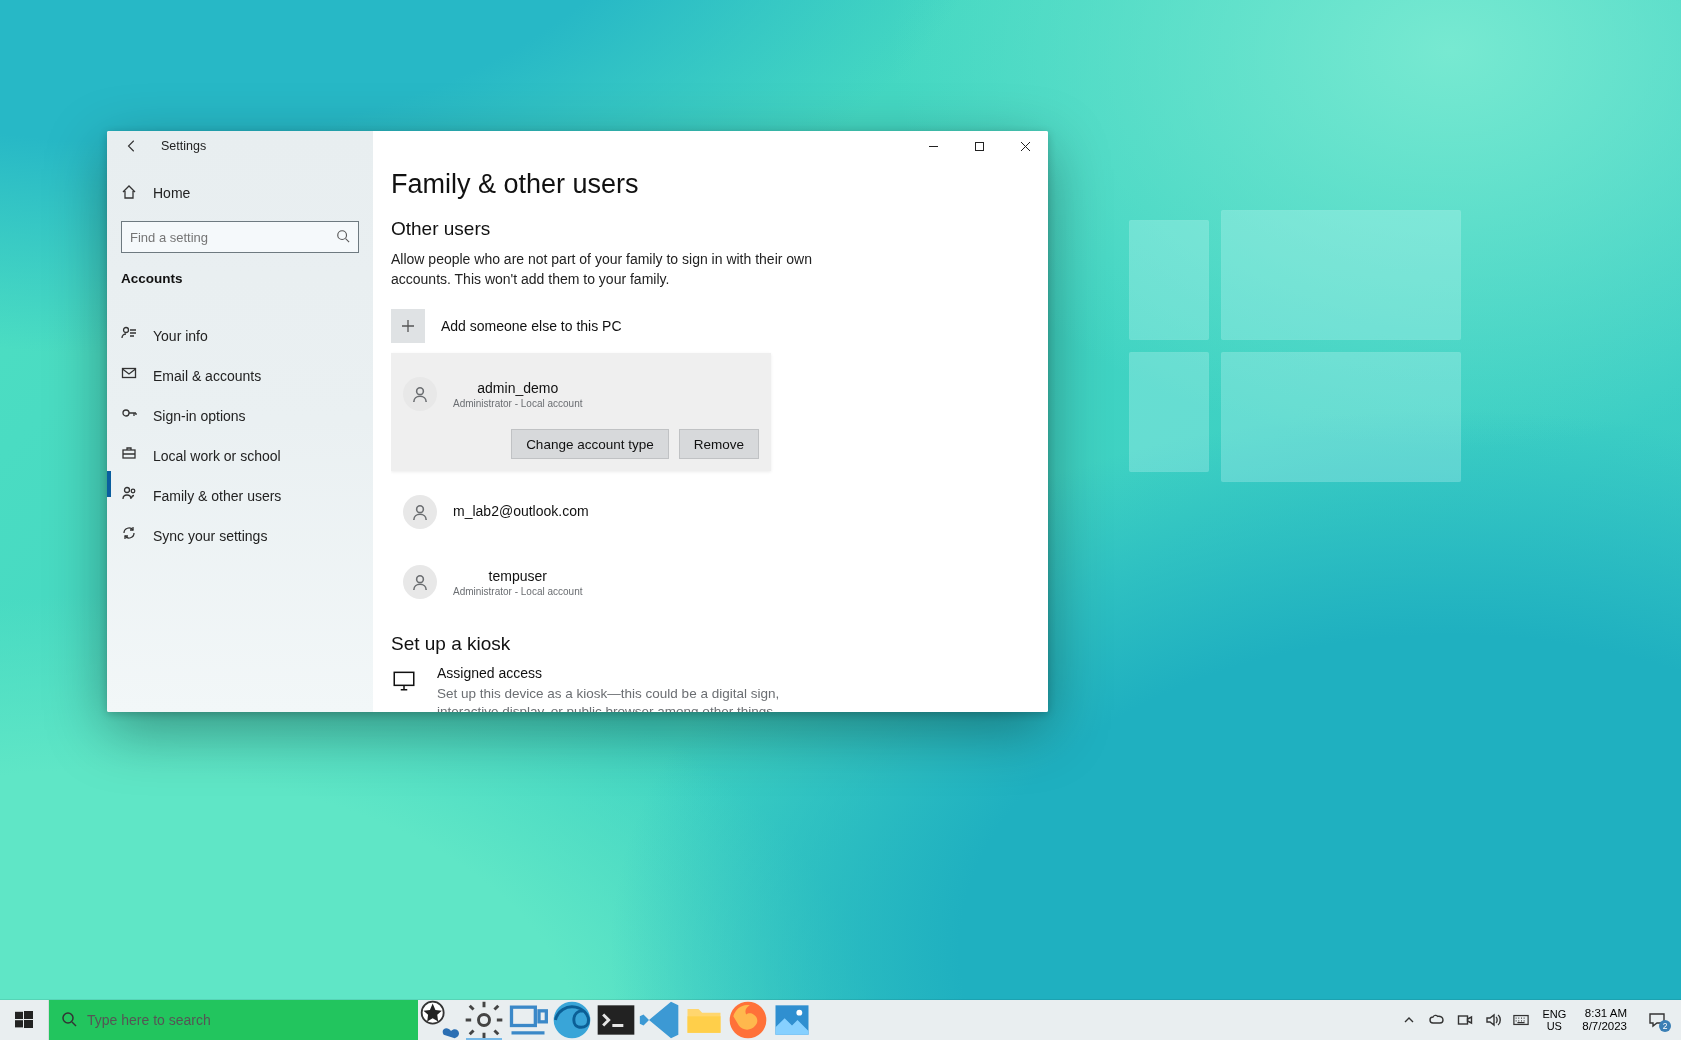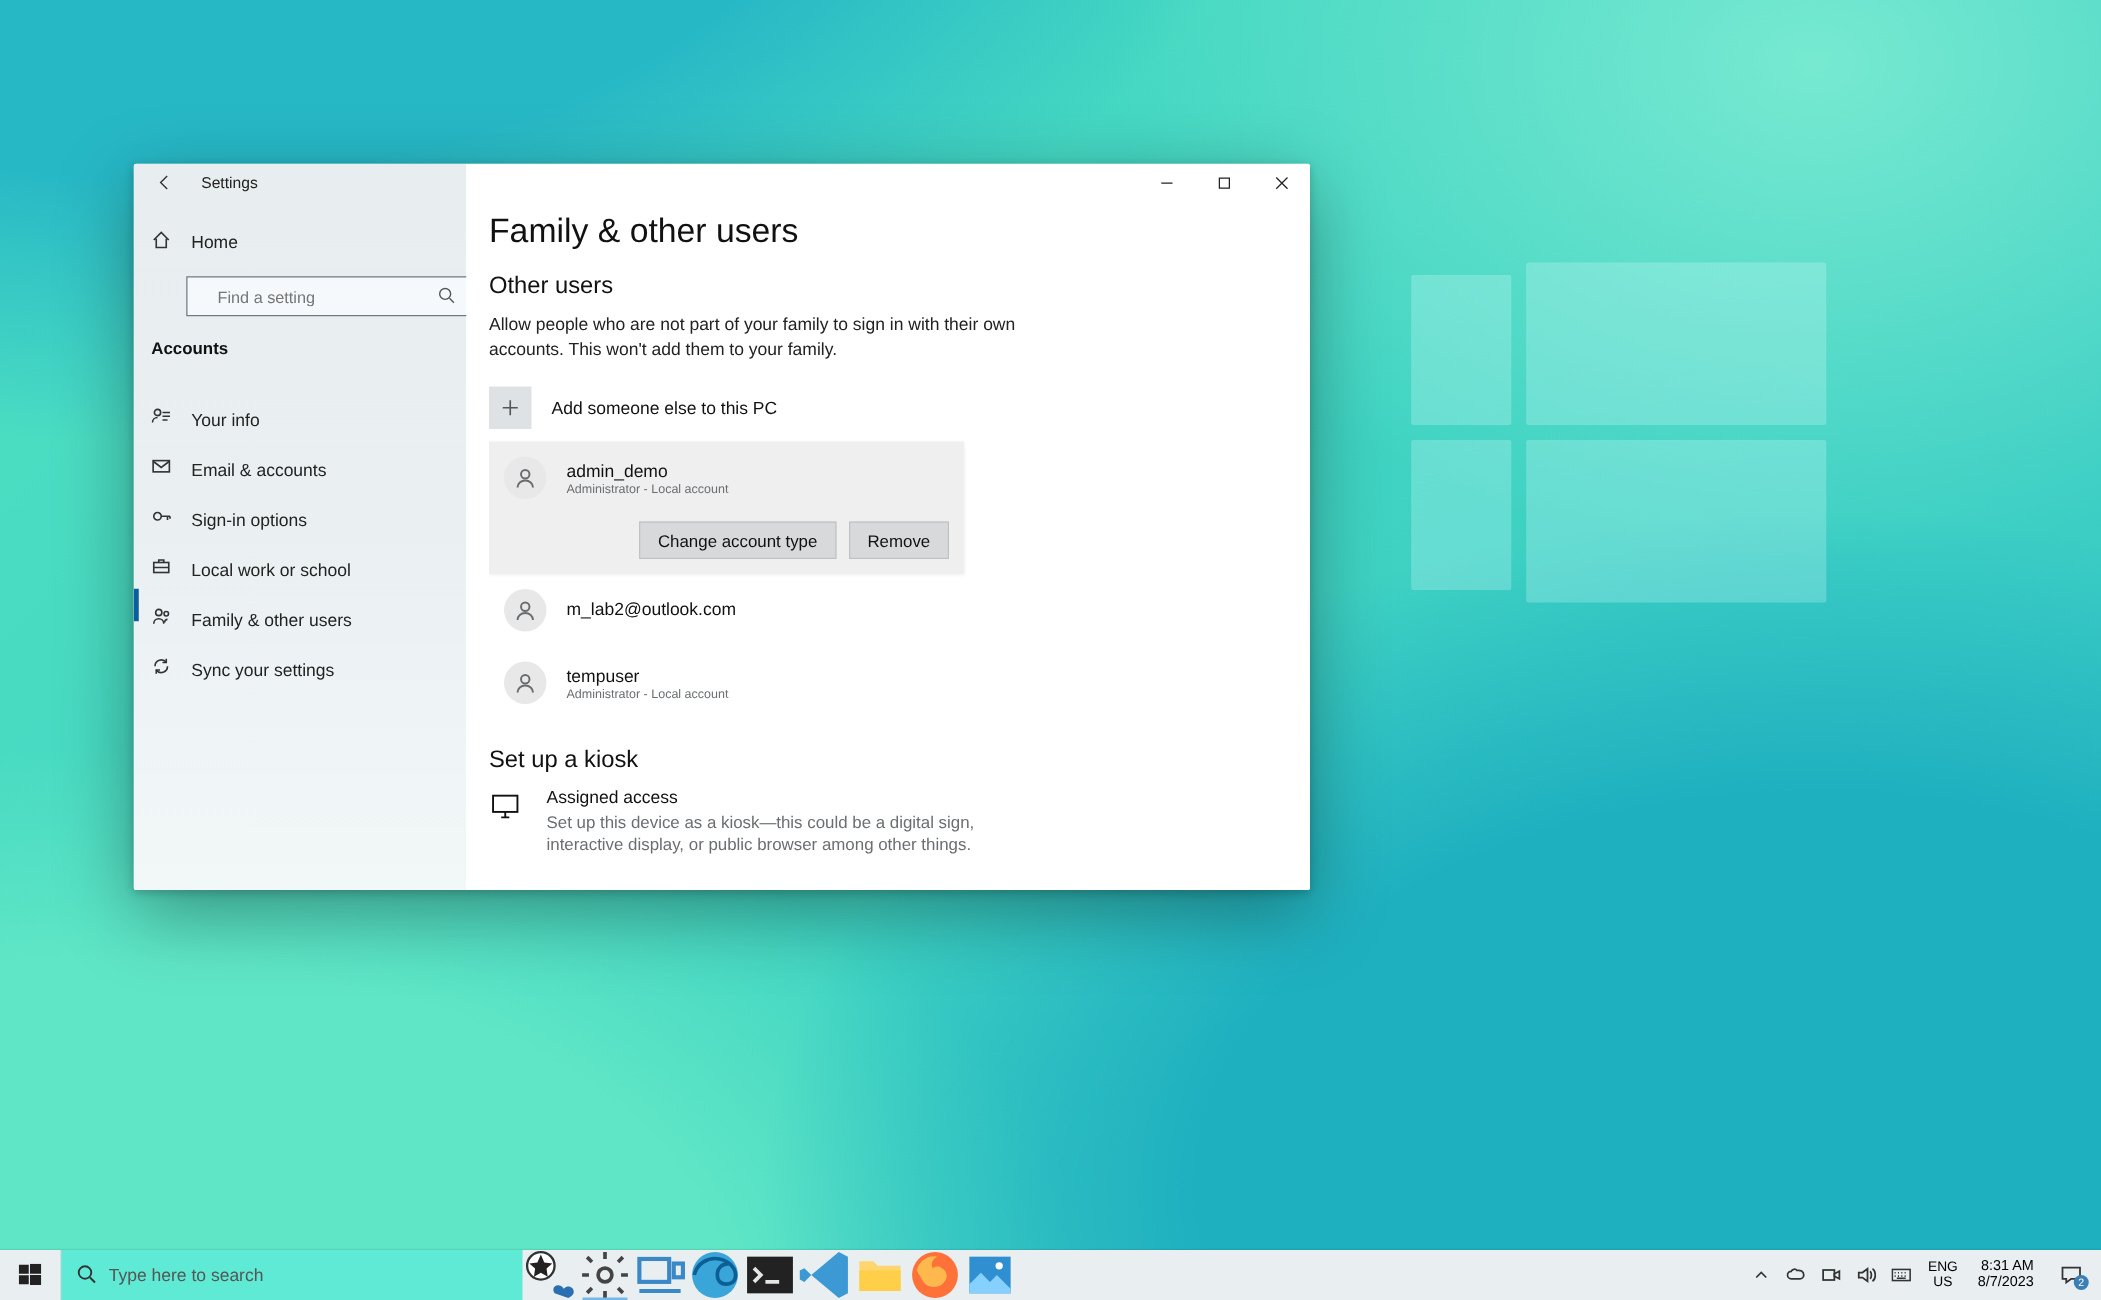--- a/index.html
+++ b/index.html
@@ -57,22 +57,22 @@
   .home-row {
     margin-top: 12px;
     height: 40px; display:flex; align-items:center; gap: 16px; padding: 0 14px;
     font-size: 14px; color:#222; cursor: pointer;
   }
   .home-row svg { width:16px; height:16px; stroke:#333; stroke-width:1.3; fill:none;}
 
   .search-row { padding: 8px 14px 4px 14px; }
   .search-box {
     width: 100%; height: 32px; border: 1px solid #6e7a80; background:#f5f9fb;
-    display:flex; align-items:center; padding: 0 24px;
-    font-size: 13px; color:#666;margin-left:28px;
+    display:flex; align-items:center; padding: 0 8px;
+    font-size: 13px; color:#666;
   }
   .search-box input {
     flex:1; border:none; outline:none; background:transparent; font-size:13px; color:#222;
   }
   .search-box svg { width:14px; height:14px; stroke:#555; fill:none; stroke-width:1.3; }
 
   .section-label { font-weight:600; font-size:13.5px; padding: 14px 14px 12px 14px; color:#111; }
 
   .nav { display:flex; flex-direction:column; margin-top: 6px;}
   .nav-item {
@@ -104,21 +104,21 @@
   h1.page-title { font-size: 27px; font-weight: 400; color:#111; margin: 18px 0 18px 0;}
   h2.section { font-size: 19px; font-weight: 400; color:#111; margin: 6px 0 10px 0;}
   p.desc { font-size: 14px; color:#222; max-width: 460px; line-height: 1.4; margin-bottom: 16px;}
 
   .add-row { display:flex; align-items:center; gap:16px; margin-bottom: 6px; cursor:pointer; padding:4px 0;}
   .plus-tile { width:34px; height:34px; background:#dfe2e4; display:flex; align-items:center; justify-content:center;}
   .plus-tile svg{ width:16px; height:16px; stroke:#555; stroke-width:1.3; fill:none;}
   .add-label { font-size:14px; color:#111;}
 
   .user-card {
-    width: 380px; padding: 12px 12px 12px 12px; cursor:pointer;
+    width: 380px; padding: 24px 12px 12px 12px; cursor:pointer;text-align:center;
   }
   .user-card.selected { background:#efefef; box-shadow: 0 1px 3px rgba(0,0,0,.08);}
   .user-head { display:flex; align-items:center; gap:16px;}
   .avatar { width:34px; height:34px; border-radius:50%; background:#e8e8e8; display:flex; align-items:center; justify-content:center;}
   .avatar svg{ width:18px; height:18px; stroke:#6a6d70; stroke-width:1.4; fill:none;}
   .uname { font-size:14px; color:#111;}
   .udesc { font-size:10px; color:#6b6e72; margin-top:2px;}
   .user-actions { display:flex; justify-content:flex-end; gap:10px; margin-top:18px;}
   .btn {
     min-width: 80px; height: 30px; padding:0 14px; background:#d7d9db; border:1px solid #c0c2c4;
@@ -135,21 +135,21 @@
   .taskbar {
     position:absolute; left:0; right:0; bottom:0; height:40px;
     background:#e9eef0; display:flex; align-items:center;
     box-shadow: 0 -1px 0 rgba(0,0,0,.08);
   }
   .start {
     width:48px; height:40px; display:flex; align-items:center; justify-content:center; cursor:pointer;
   }
   .start svg{ width:18px; height:18px; fill:#222;}
   .search-tb {
-    width:370px; height:40px; background:#5eead4; display:flex; align-items:center; gap:10px;
+    width:370px; height:40px; background:#22c55e; display:flex; align-items:center; gap:10px;
     padding:12px 12px; font-size:14px; color:#555; cursor:text;
     border-left:1px solid #d6dbdd;
   }
   .search-tb svg{ width:16px; height:16px; stroke:#333; stroke-width:1.5; fill:none;}
   .tb-icons { display:flex; align-items:center; height:40px;}
   .tb-spacer{ flex:1;}
 
   .tray { display:flex; align-items:center; height:40px; gap:2px; padding-right:4px;}
   .tray .ico { width:26px; height:40px; display:flex; align-items:center; justify-content:center; cursor:pointer;}
   .tray .ico svg{ width:16px; height:16px; stroke:#333; stroke-width:1.4; fill:none;}

